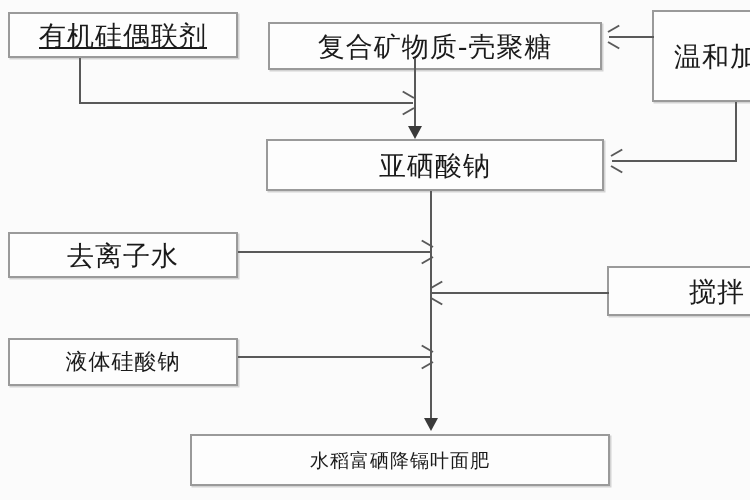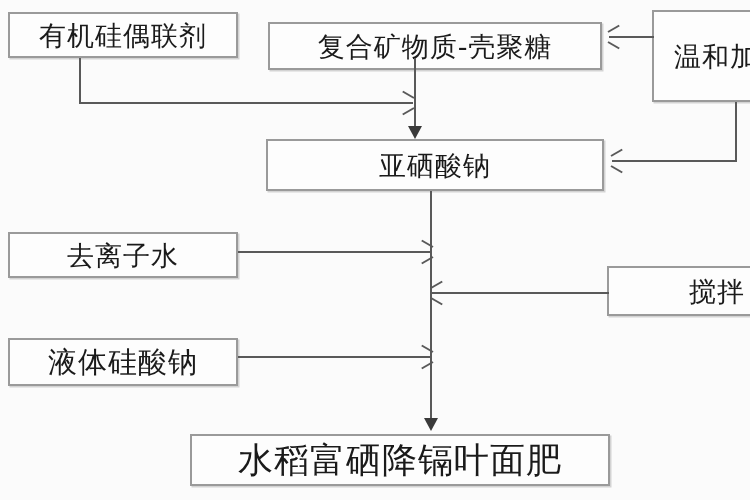--- a/index.html
+++ b/index.html
@@ -27,30 +27,30 @@
     letter-spacing: 1px;
     white-space: nowrap;
     box-shadow: 1.5px 1.5px 0 rgba(120,120,120,0.30);
   }
   .node .label {
     display: block;
     line-height: 1;
   }
 
   
-  #n-silane      { left: 8px;   top: 12px;  width: 230px; height: 46px; font-size: 27px; }
+  #n-silane      { left: 8px;   top: 12px;  width: 230px; height: 46px; font-size: 27px; text-decoration: underline; }
   #n-mineral     { left: 268px; top: 22px;  width: 334px; height: 48px; font-size: 27px; }
   #n-heat        { left: 652px; top: 10px;  width: 140px; height: 92px; font-size: 27px;
                    justify-content: flex-start; padding-left: 20px; }
   #n-selenite    { left: 266px; top: 139px; width: 338px; height: 52px; font-size: 27px; }
   #n-water       { left: 8px;   top: 232px; width: 230px; height: 46px; font-size: 27px; }
   #n-stir        { left: 607px; top: 266px; width: 185px; height: 50px; font-size: 27px;
                    justify-content: flex-start; padding-left: 80px; }
-  #n-silicate    { left: 8px;   top: 338px; width: 230px; height: 48px; font-size: 29px; }
-  #n-product     { left: 190px; top: 434px; width: 420px; height: 52px; font-size: 35px; }
+  #n-silicate    { left: 8px;   top: 338px; width: 230px; height: 48px; font-size: 22px; }
+  #n-product     { left: 190px; top: 434px; width: 420px; height: 52px; font-size: 19px; }
 
   
   .edge {
     position: absolute;
     background: #595959;
   }
   .h { height: 2px; }
   .v { width: 2px; }
 
   

